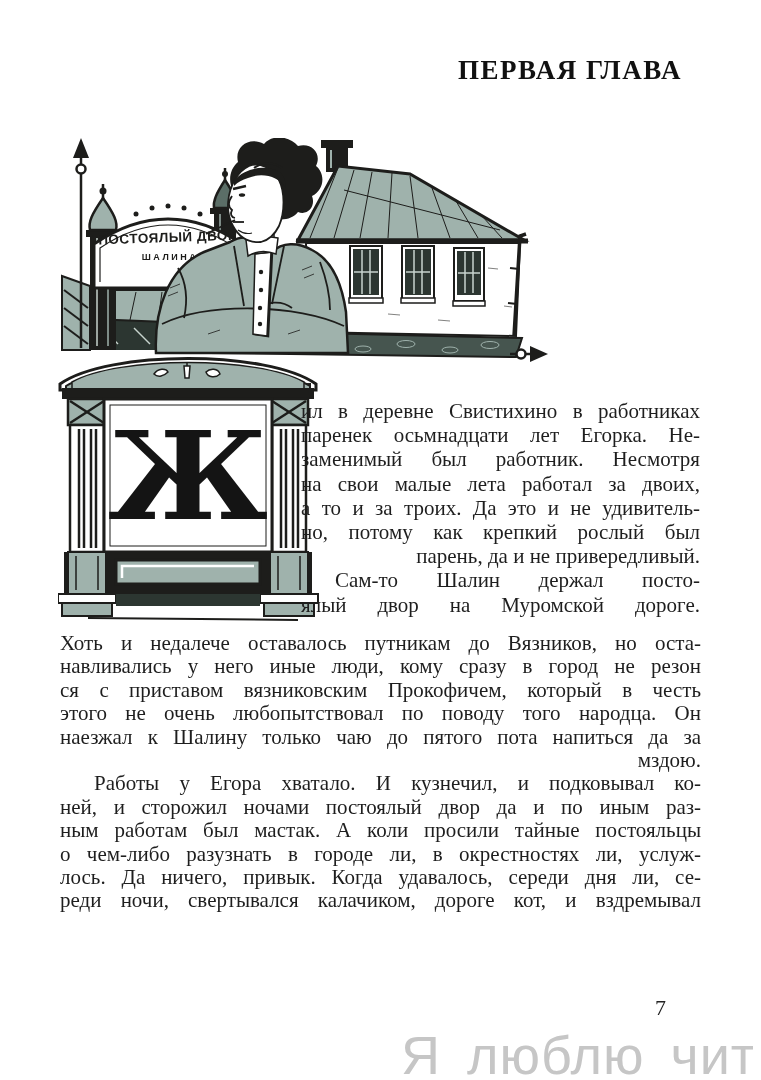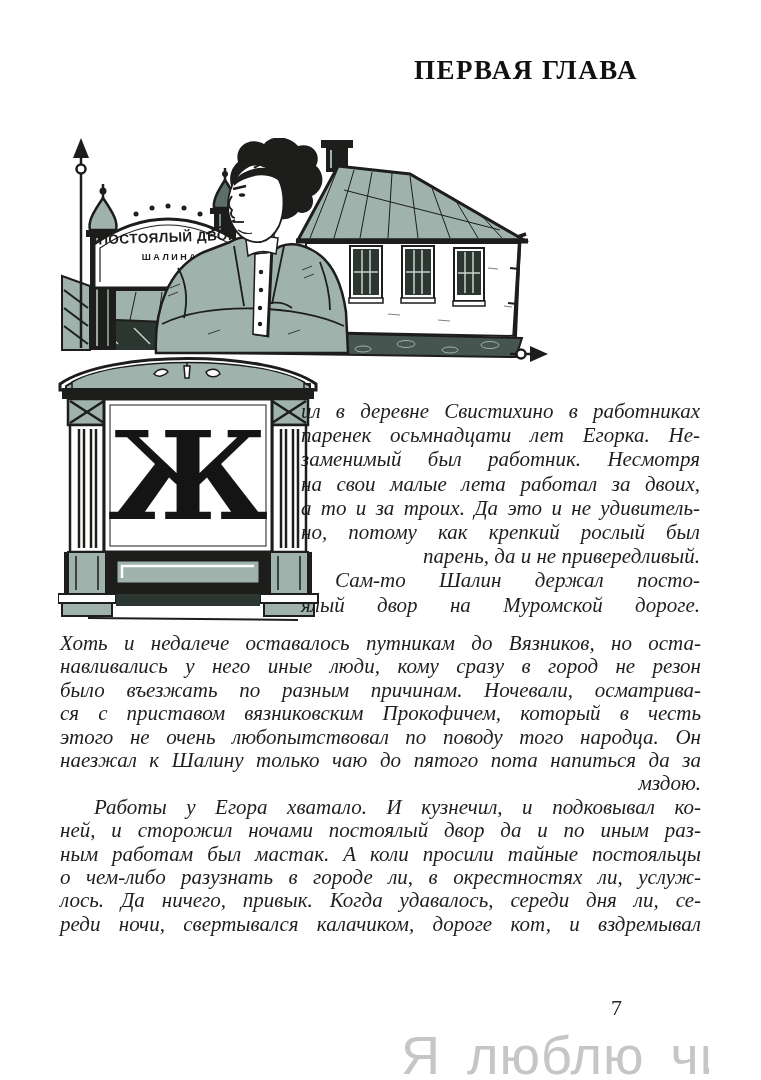--- a/index.html
+++ b/index.html
@@ -1,26 +1,26 @@
 <!DOCTYPE html>
 <html><head>
 <meta charset="utf-8">
 <style>
   html,body{margin:0;padding:0;background:#ffffff;}
   #page{
     position:relative;width:709px;height:1080px;background:#ffffff;
-    overflow:hidden;font-family:"Liberation Serif","DejaVu Serif",serif;color:#1f1f1f;
+    overflow:hidden;font-family:"Liberation Serif","DejaVu Serif",serif;color:#1f1f1f;padding-left:44px;
   }
   #chapter-title{
     position:absolute;top:55px;right:71px;
     font-size:27px;font-weight:bold;letter-spacing:1.5px;color:#111;
     white-space:nowrap;
   }
   #illustration{position:absolute;left:58px;top:138px;width:492px;height:494px;}
-  .textblock{position:absolute;font-size:21px;color:#1e1e1e;font-style:italic;}
+  .textblock{position:absolute;font-size:21px;color:#1e1e1e;}
   #col-text{left:301px;top:399px;width:399px;line-height:24.2px;}
   #full-text{left:60px;top:632px;width:641px;line-height:23.4px;}
   .tline{text-align:right;}
   .tline.jst{text-align:justify;text-align-last:justify;}
   .tline.ind{text-indent:34px;}
   #page-number{
     position:absolute;top:995px;right:87px;font-size:22px;color:#222;
   }
   #watermark{
     position:absolute;left:401px;top:1024px;
@@ -302,21 +302,20 @@
       <div class="tline jst">на свои малые лета работал за двоих,</div>
       <div class="tline jst">а то и за троих. Да это и не удивитель-</div>
       <div class="tline jst">но, потому как крепкий рослый был</div>
       <div class="tline">парень, да и не привередливый.</div>
       <div class="tline jst ind">Сам-то Шалин держал посто-</div>
       <div class="tline jst">ялый двор на Муромской дороге.</div>
     </div>
   <div id="full-text" class="textblock">
       <div class="tline jst">Хоть и недалече оставалось путникам до Вязников, но оста-</div>
       <div class="tline jst">навливались у него иные люди, кому сразу в город не резон</div>
-      <div class="tline jst">было въезжать по разным причинам. Ночевали, осматрива-</div>
       <div class="tline jst">ся с приставом вязниковским Прокофичем, который в честь</div>
       <div class="tline jst">этого не очень любопытствовал по поводу того народца. Он</div>
       <div class="tline jst">наезжал к Шалину только чаю до пятого пота напиться да за</div>
       <div class="tline">мздою.</div>
       <div class="tline jst ind">Работы у Егора хватало. И кузнечил, и подковывал ко-</div>
       <div class="tline jst">ней, и сторожил ночами постоялый двор да и по иным раз-</div>
       <div class="tline jst">ным работам был мастак. А коли просили тайные постояльцы</div>
       <div class="tline jst">о чем-либо разузнать в городе ли, в окрестностях ли, услуж-</div>
       <div class="tline jst">лось. Да ничего, привык. Когда удавалось, середи дня ли, се-</div>
       <div class="tline jst">реди ночи, свертывался калачиком, дороге кот, и вздремывал</div>

